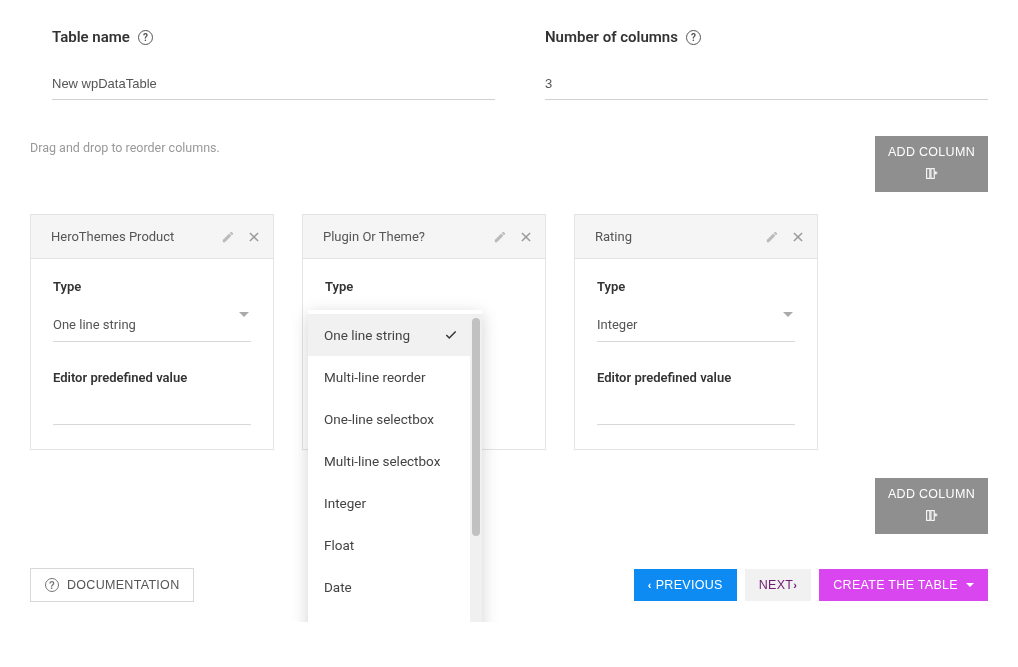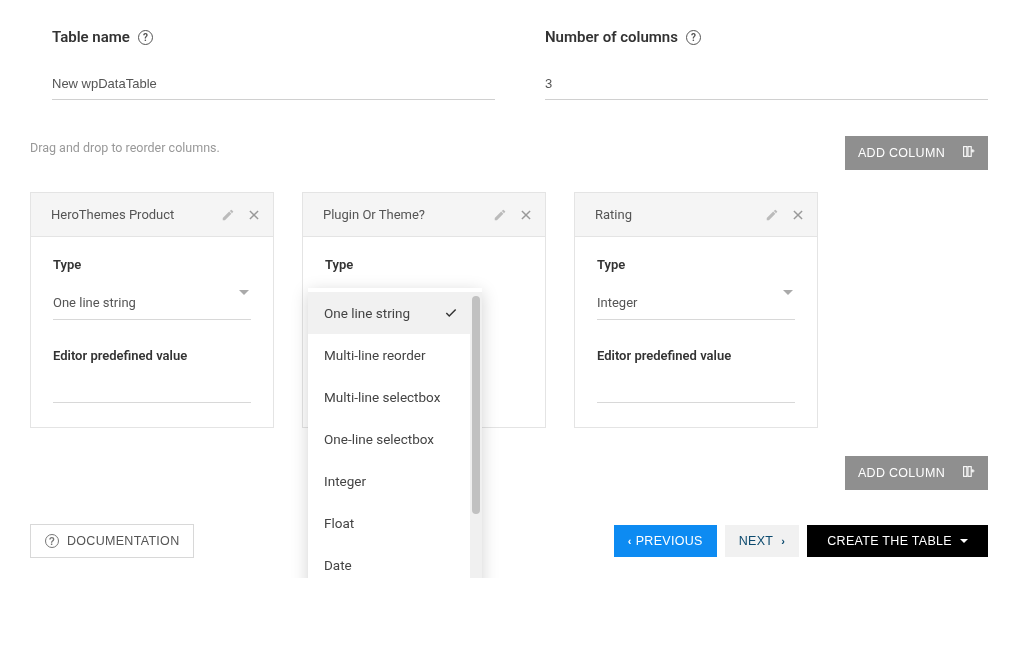--- a/index.html
+++ b/index.html
@@ -72,21 +72,22 @@
       background: #8f8f8f;
       color: #fff;
       border: none;
       padding: 9px 13px;
       font-size: 12.5px;
       font-weight: 500;
       letter-spacing: 0.3px;
       cursor: pointer;
       display: inline-flex;
       align-items: center;
-      gap: 17px;
+      gap: 8px;
+      flex-direction: column;
     }
     .columns-row {
       display: flex;
       gap: 28px;
       margin-bottom: 28px;
       position: relative;
     }
     .col-card {
       width: 244px;
       border: 1px solid #e4e4e4;
@@ -227,35 +228,35 @@
       padding: 9px 14px;
       font-size: 12.5px;
       cursor: pointer;
       display: inline-flex;
       align-items: center;
       gap: 4px;
       letter-spacing: 0.3px;
     }
     .btn-next {
       background: #f1f1f1;
-      color: #0c4a6e;
+      color: #701a75;
       border: none;
       padding: 9px 14px;
       font-size: 12.5px;
       cursor: default;
       display: inline-flex;
       align-items: center;
-      gap: 8px;
+      gap: 0;
       letter-spacing: 0.3px;
     }
     .btn-create {
-      background: #000000;
+      background: #d946ef;
       color: #fff;
       border: none;
-      padding: 9px 20px;
+      padding: 9px 14px;
       font-size: 12.5px;
       cursor: pointer;
       display: inline-flex;
       align-items: center;
       gap: 6px;
       letter-spacing: 0.3px;
     }
     .chev { font-size: 11px; font-weight: 700; }
     .caret-down-sm {
       width: 0; height: 0;
@@ -391,24 +392,24 @@
       <div class="dropdown-item selected" style="padding-right:24px">
         <span>One line string</span>
         <svg class="check-icon" viewBox="0 0 24 24" fill="none" stroke="#333" stroke-width="2.5">
             <polyline points="4 12 9 17 20 6"></polyline>
           </svg>
       </div>
       <div class="dropdown-item">
           <span>Multi-line reorder</span>
         </div>
       <div class="dropdown-item">
+          <span>One-line selectbox</span>
+        </div>
+      <div class="dropdown-item">
           <span>Multi-line selectbox</span>
-        </div>
-      <div class="dropdown-item">
-          <span>One-line selectbox</span>
         </div>
       <div class="dropdown-item">
           <span>Integer</span>
         </div>
       <div class="dropdown-item">
           <span>Float</span>
         </div>
       <div class="dropdown-item">
           <span>Date</span>
         </div>

